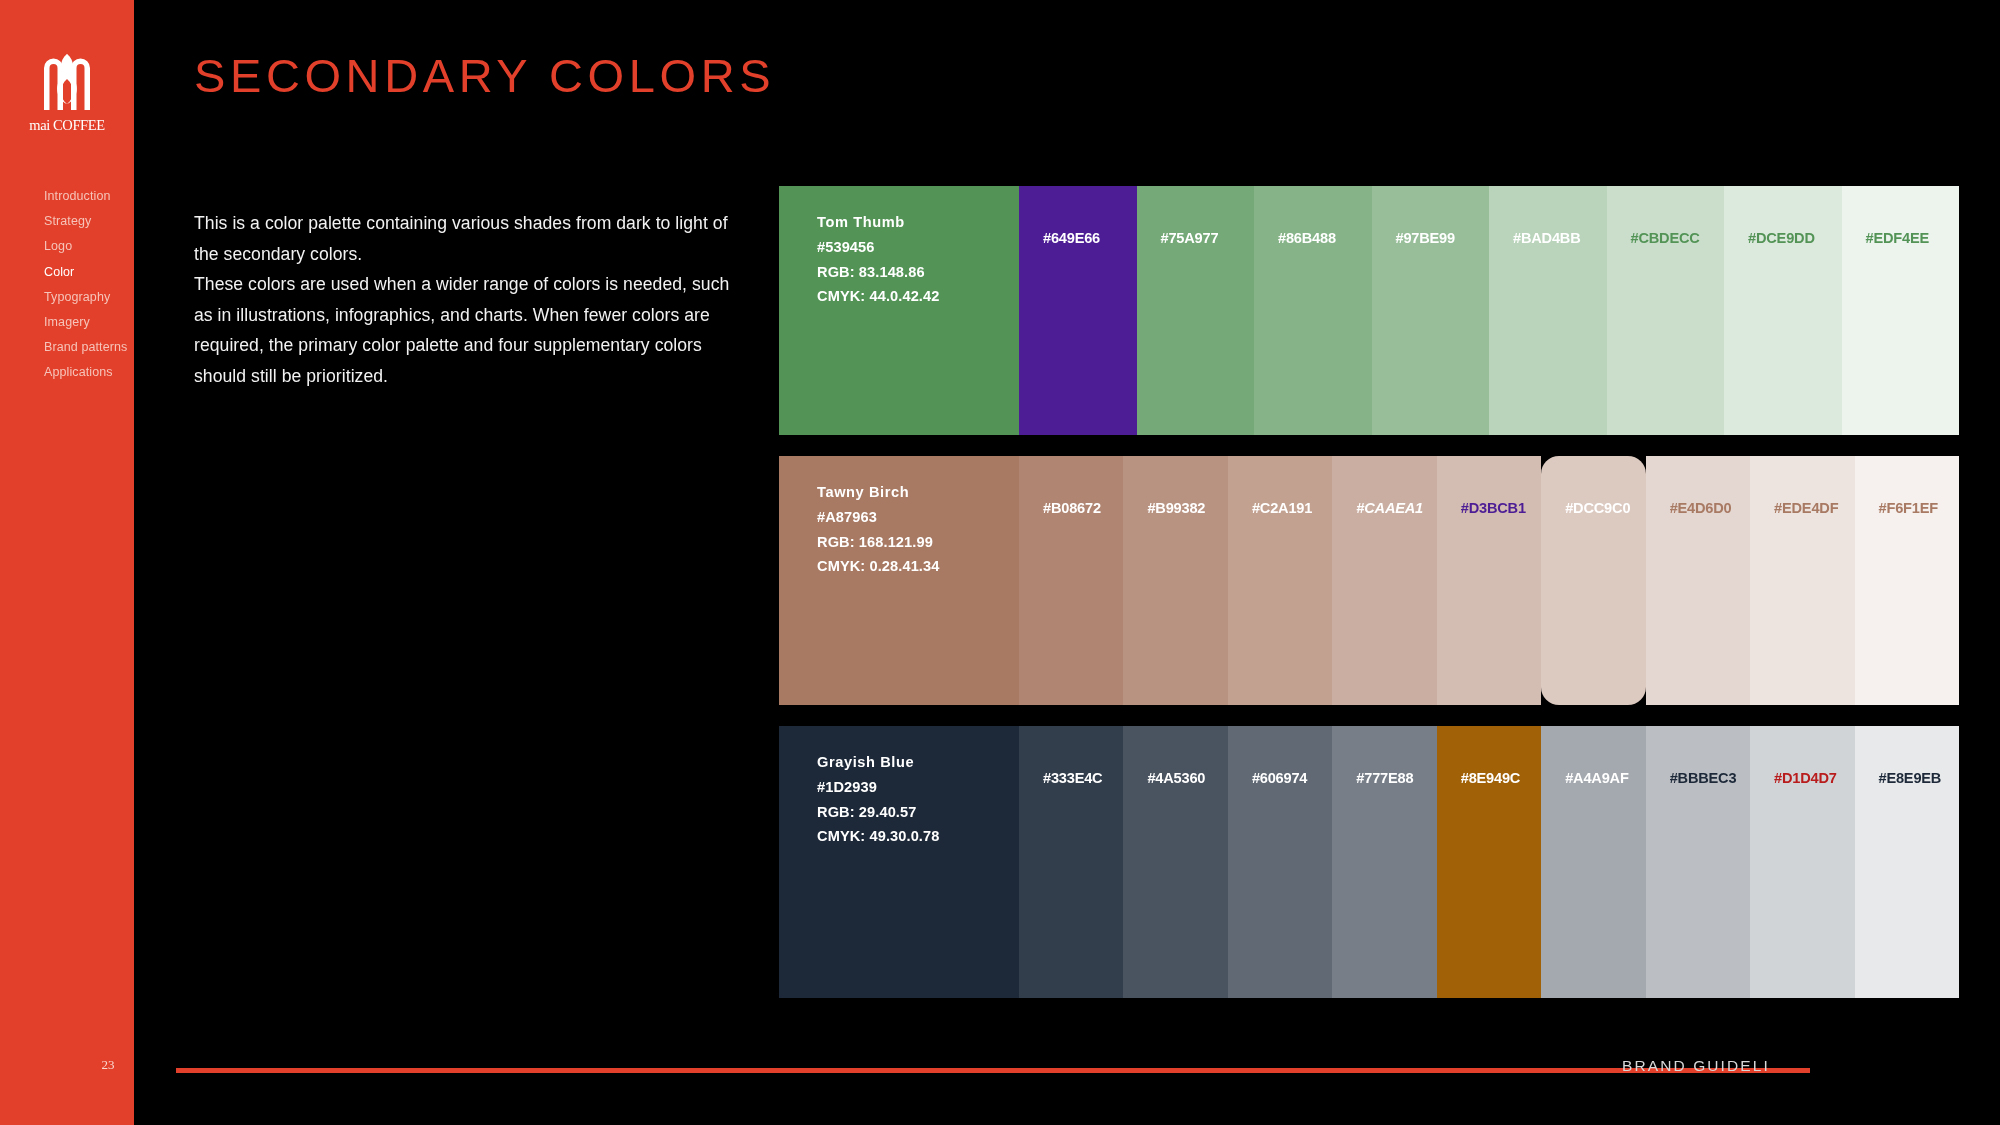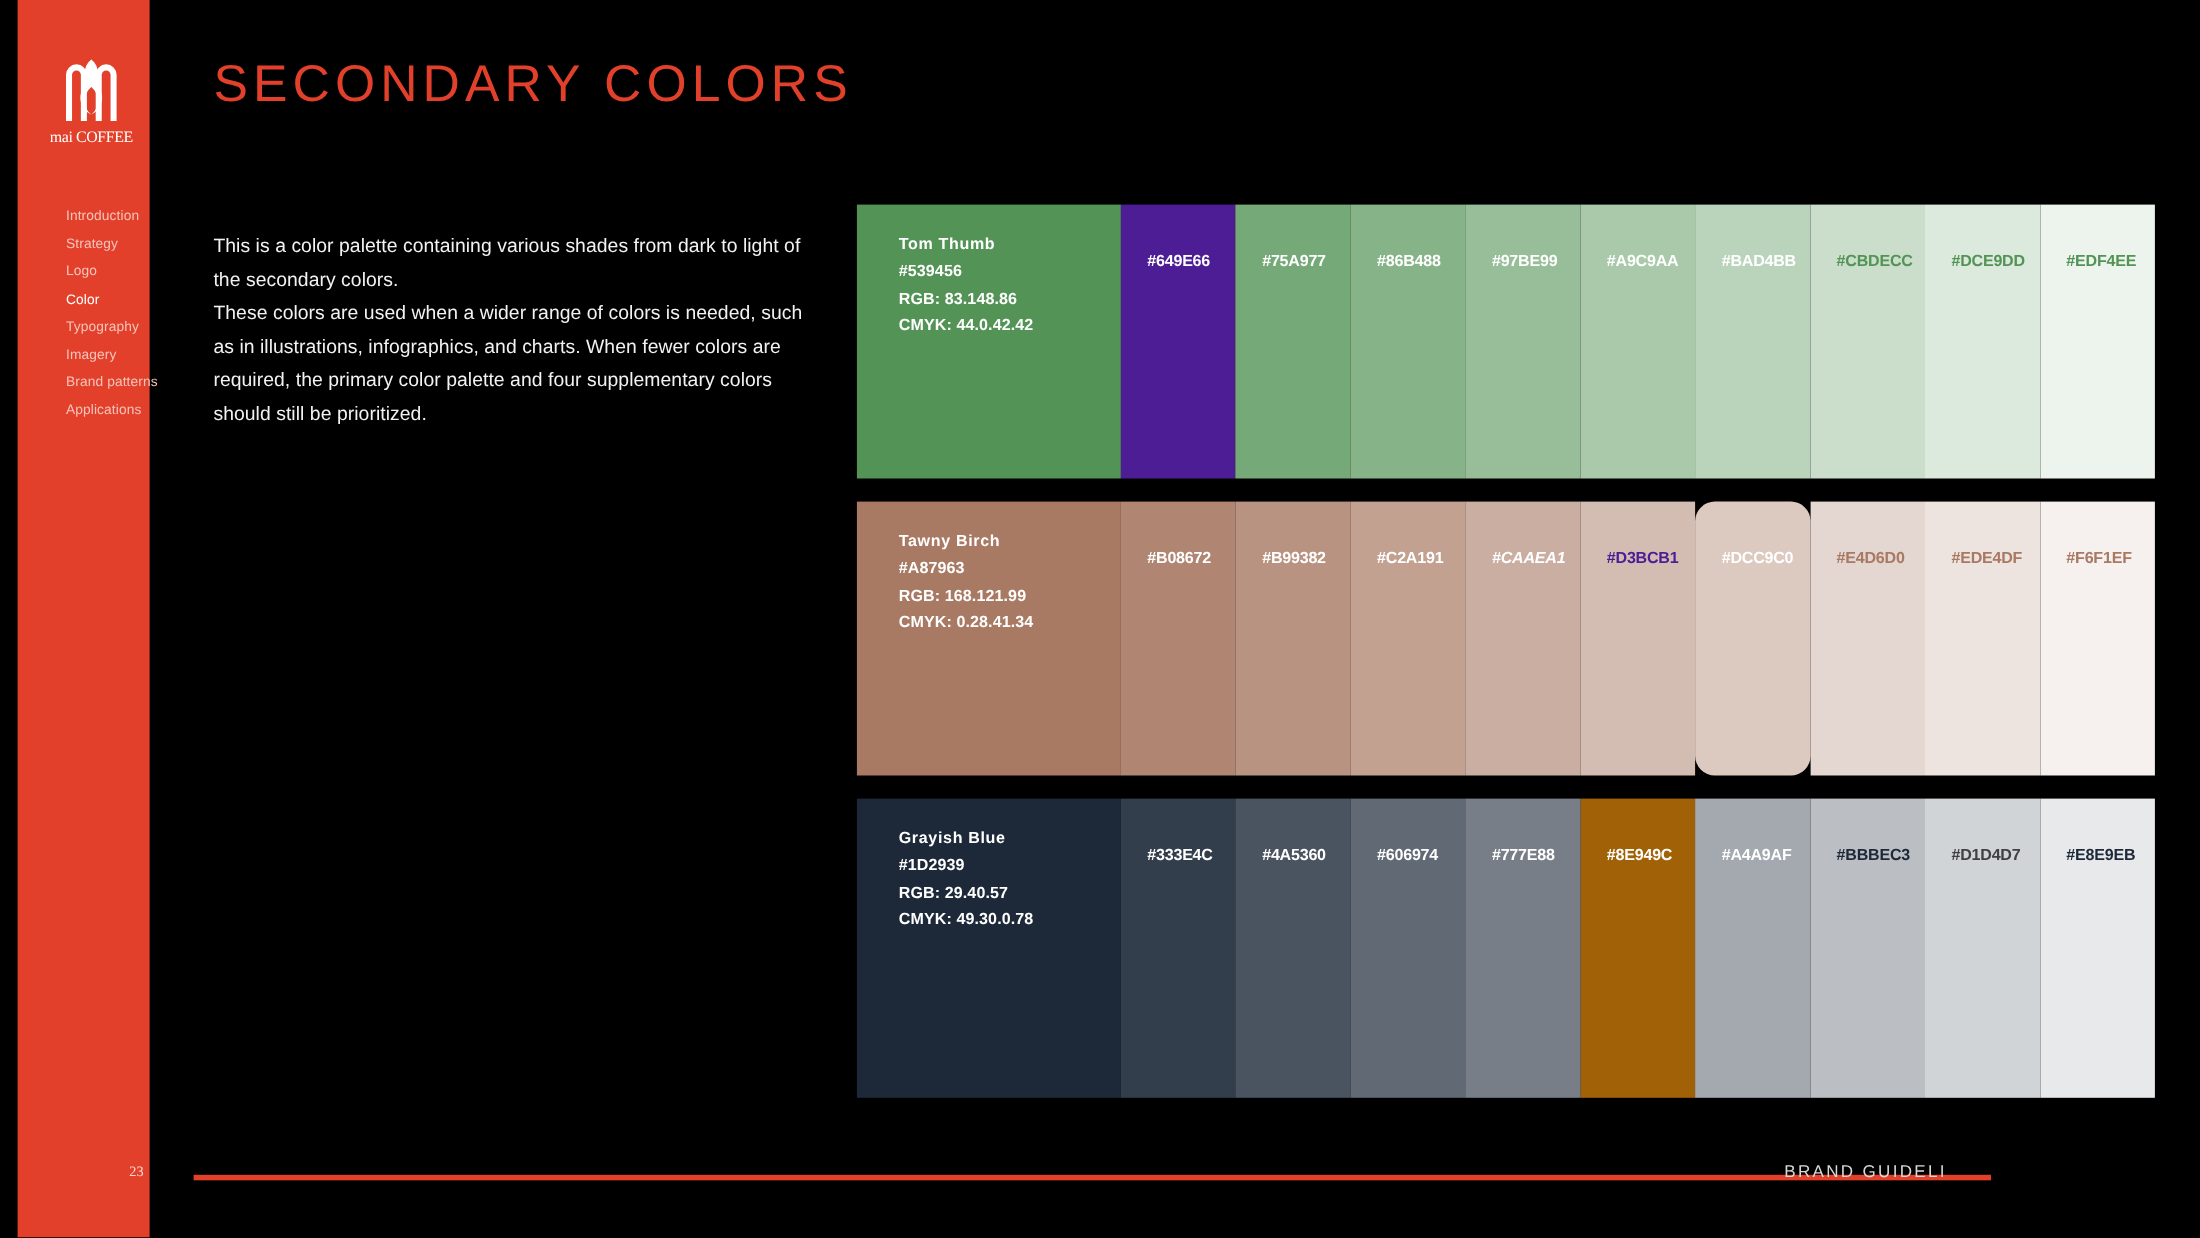--- a/index.html
+++ b/index.html
@@ -6,21 +6,21 @@
   html, body {
     width:2000px; height:1125px;
     background:#000;
     font-family:"Liberation Sans", sans-serif;
     overflow:hidden;
   }
   .slide { position:relative; width:2000px; height:1125px; background:#000000; }
 
   
   .sidebar {
-    position:absolute; left:16px; top:0; width:120px; height:1125px;
+    position:absolute; left:0; top:0; width:134px; height:1125px;
     background:#E2402A;
   }
   .logo-wrap {
     position:absolute; left:0; top:48px; width:134px;
     display:flex; flex-direction:column; align-items:center;
   }
   .logo-mark { width:52px; height:62px; }
   .logo-word {
     margin-top:7px; color:#ffffff;
     font-size:14.5px; letter-spacing:-0.4px;
@@ -138,23 +138,20 @@
         </div>
       <div class="swatch step" style="background: rgb(117, 169, 119);">
           <span class="swatch-hex" style="color: rgb(255, 255, 255);">#75A977</span>
         </div>
       <div class="swatch step" style="background: rgb(134, 180, 136);">
           <span class="swatch-hex" style="color: rgb(255, 255, 255);">#86B488</span>
         </div>
       <div class="swatch step" style="background: rgb(151, 190, 153);">
           <span class="swatch-hex" style="color: rgb(255, 255, 255);">#97BE99</span>
         </div>
-      <div class="swatch step" style="background: rgb(169, 201, 170);">
-          <span class="swatch-hex" style="color: rgb(255, 255, 255);">#A9C9AA</span>
-        </div>
       <div class="swatch step" style="background: rgb(186, 212, 187);">
           <span class="swatch-hex" style="color: rgb(255, 255, 255);">#BAD4BB</span>
         </div>
       <div class="swatch step" style="background: rgb(203, 222, 204);">
           <span class="swatch-hex" style="color: rgb(83, 148, 86);">#CBDECC</span>
         </div>
       <div class="swatch step" style="background: rgb(220, 233, 221);">
           <span class="swatch-hex" style="color: rgb(83, 148, 86);">#DCE9DD</span>
         </div>
       <div class="swatch step" style="background: rgb(237, 244, 238);">
@@ -224,21 +221,21 @@
       <div class="swatch step" style="background: #a16207;">
           <span class="swatch-hex" style="color: rgb(255, 255, 255);">#8E949C</span>
         </div>
       <div class="swatch step" style="background: rgb(164, 169, 175);">
           <span class="swatch-hex" style="color: rgb(255, 255, 255);">#A4A9AF</span>
         </div>
       <div class="swatch step" style="background: rgb(187, 190, 195);">
           <span class="swatch-hex" style="color: rgb(29, 41, 57);">#BBBEC3</span>
         </div>
       <div class="swatch step" style="background: rgb(209, 212, 215);">
-          <span class="swatch-hex" style="color: #404040;">#D1D4D7</span>
+          <span class="swatch-hex" style="color: #b91c1c;">#D1D4D7</span>
         </div>
       <div class="swatch step" style="background: rgb(232, 233, 235);">
           <span class="swatch-hex" style="color: rgb(29, 41, 57);">#E8E9EB</span>
         </div>
     </div>
 
   </div>
 
   <div class="footer-rule" style="background: rgb(226, 64, 42);"></div>
   <div class="footer-text">BRAND GUIDELI</div>

